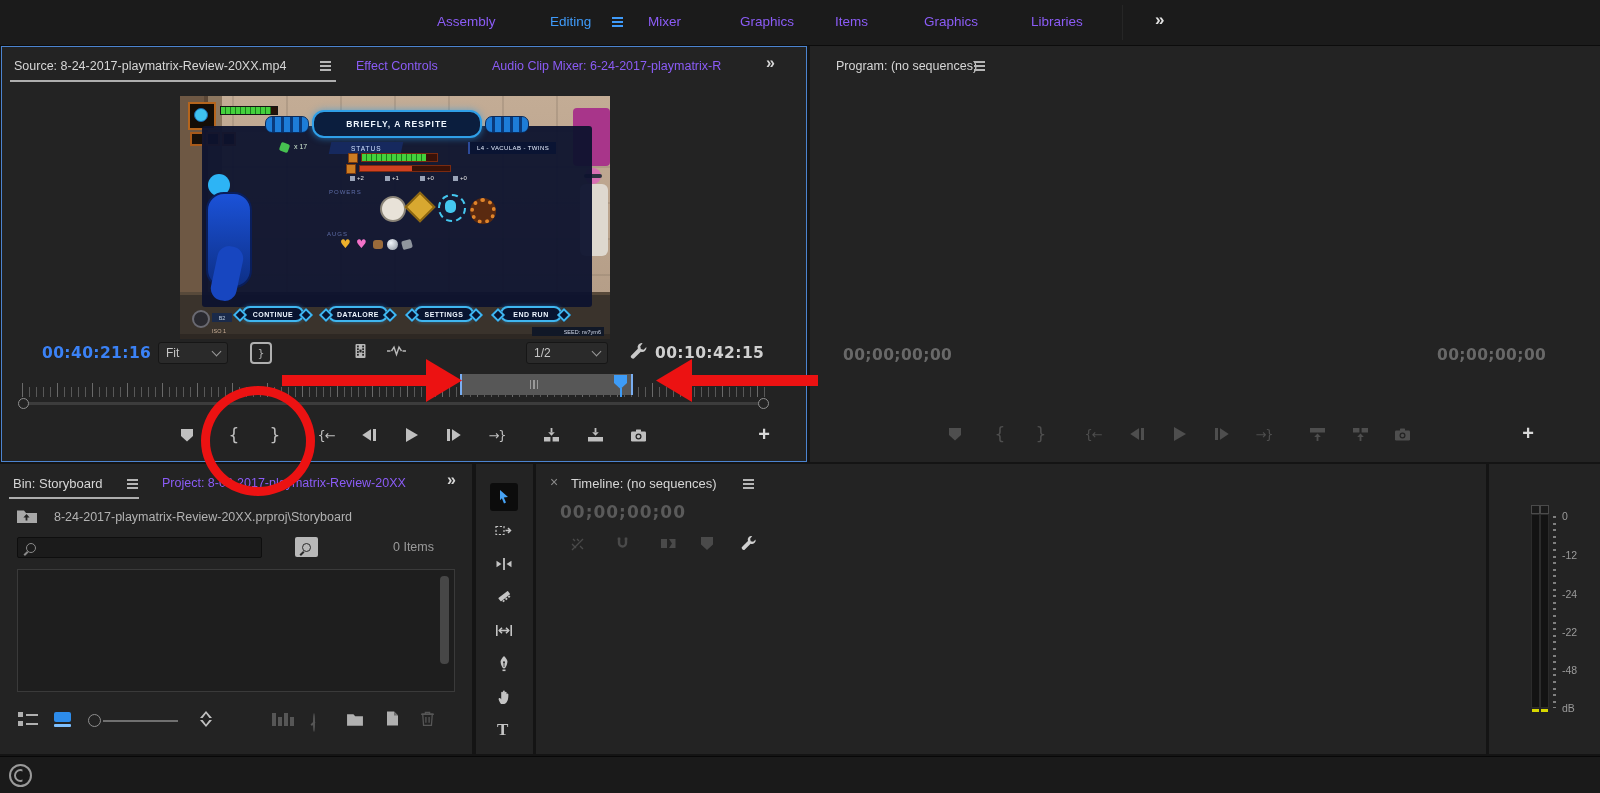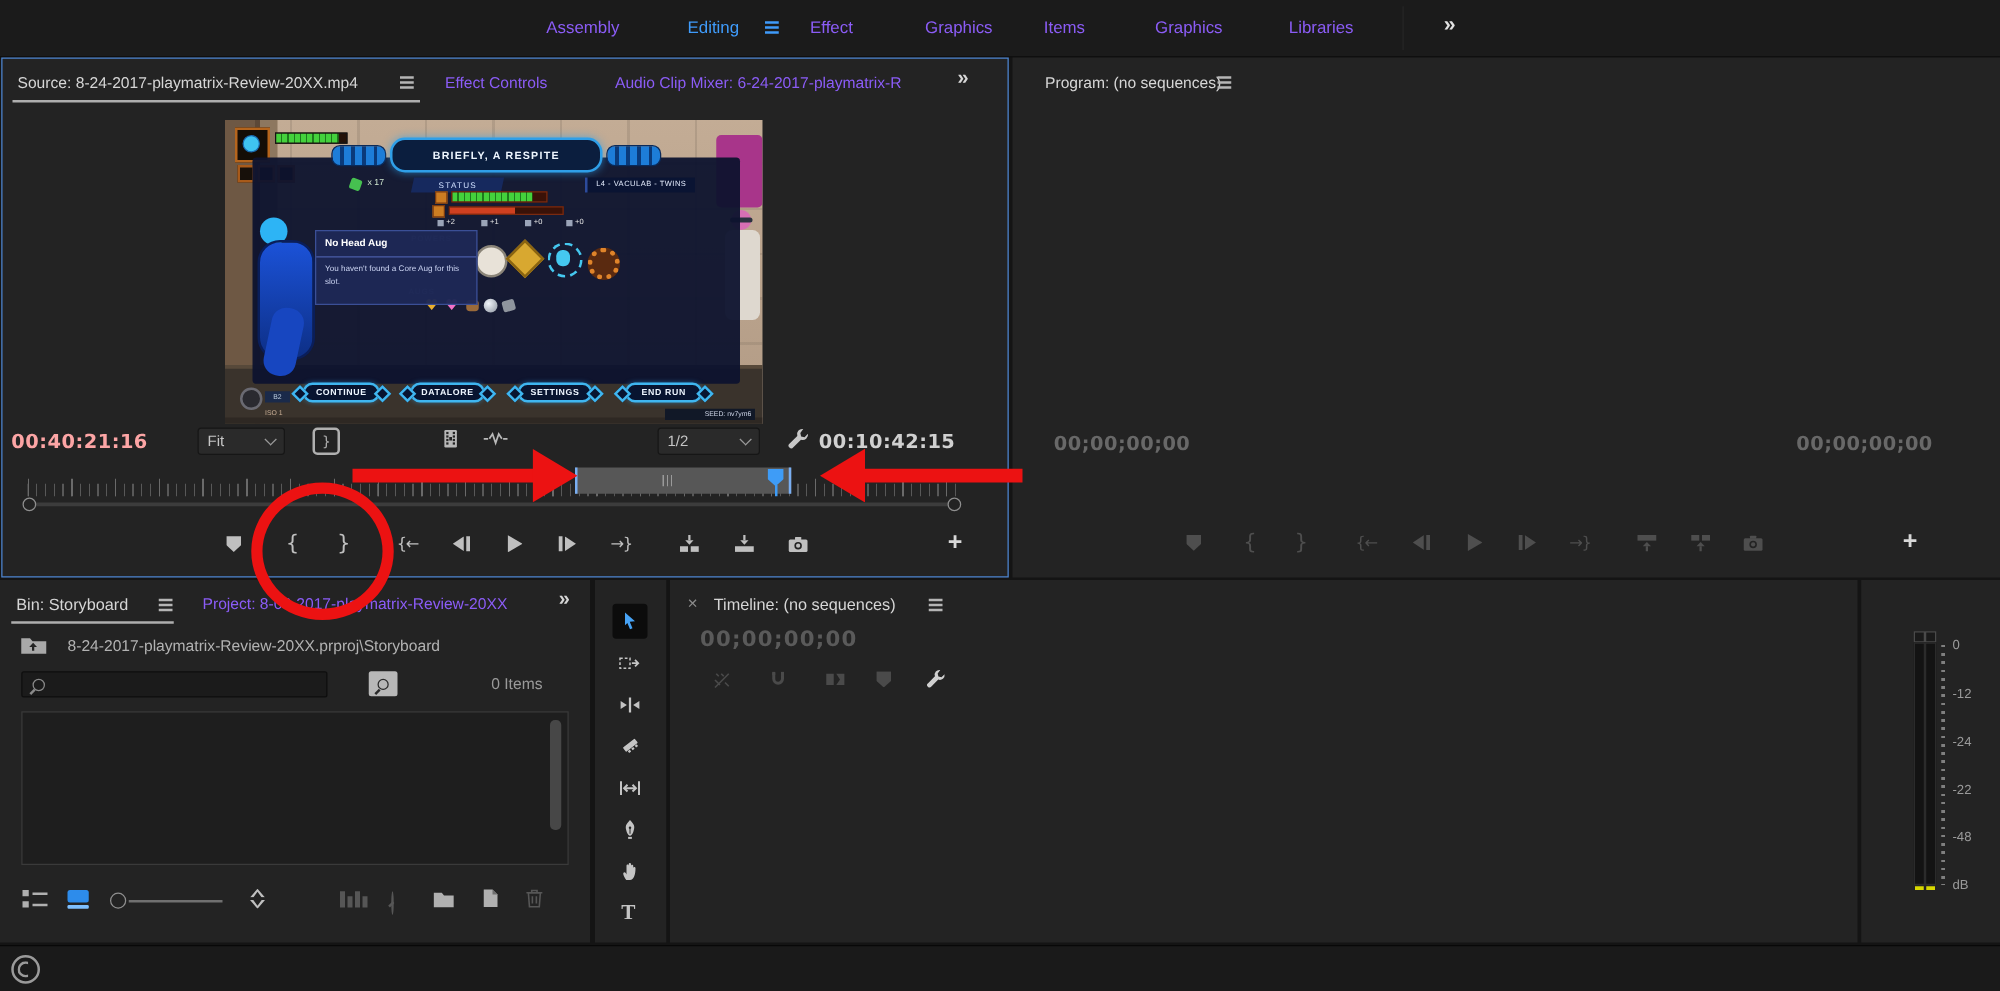--- a/index.html
+++ b/index.html
@@ -48,21 +48,21 @@
 </style>
 </head>
 <body>
 
 <div id="app">
 
   <div class="abs" style="left:0;top:0;width:1600px;height:45px;background:#1b1b1b;border-bottom:1px solid #0c0c0c;">
     <span class="abs txt tab" style="left:437px;top:14px;font-size:13.5px;">Assembly</span>
     <span class="abs txt tab" style="left:550px;top:14px;font-size:13.5px;color:#3f9bfa;">Editing</span>
     <span class="abs hamb" style="left:612px;top:21px;color:#3f9bfa;"></span>
-    <span class="abs txt tab" style="left:648px;top:14px;font-size:13.5px;">Effect</span>
+    <span class="abs txt tab" style="left:648px;top:14px;font-size:13.5px;">Mixer</span>
     <span class="abs txt tab" style="left:740px;top:14px;font-size:13.5px;">Graphics</span>
     <span class="abs txt tab" style="left:835px;top:14px;font-size:13.5px;">Items</span>
     <span class="abs txt tab" style="left:924px;top:14px;font-size:13.5px;">Graphics</span>
     <span class="abs txt tab" style="left:1031px;top:14px;font-size:13.5px;">Libraries</span>
     <div class="abs" style="left:1122px;top:5px;width:1px;height:35px;background:#262626;"></div>
     <span class="abs txt" style="left:1155px;top:10px;font-size:17px;font-weight:700;color:#e2e2e2;">»</span>
   </div>
 
   <div class="panel" style="left:1px;top:46px;width:804px;height:414px;border:1px solid #4c84d0;">
 
@@ -149,25 +149,20 @@
         <span class="txt" style="font-size:6px;color:#e8e8e8;">+0</span>
         </div>
 
       <span class="abs txt" style="left:149px;top:93px;font-size:6px;color:#5d6ca6;letter-spacing:1px;">POWERS</span>
       <div class="abs" style="left:200px;top:100px;width:22px;height:22px;border-radius:50%;background:#e8e2d8;border:2px solid #8a8478;"></div>
       <div class="abs" style="left:229px;top:100px;width:18px;height:18px;background:#d8a830;transform:rotate(45deg);border:2px solid #8a6410;"></div>
       <div class="abs" style="left:258px;top:98px;width:24px;height:24px;border-radius:50%;border:2px dashed #45c8f0;"></div>
       <div class="abs" style="left:265px;top:104px;width:11px;height:13px;border-radius:5px;background:#45c8f0;"></div>
       <div class="abs" style="left:290px;top:102px;width:18px;height:18px;border-radius:50%;border:4px dotted #e0842a;background:#5a2a10;"></div>
 
-      <div class="abs" style="left:72px;top:88px;width:128px;height:58px;background:rgba(30,40,86,.97);border:1px solid #3b4f96;z-index:5;">
-        <span class="abs txt" style="left:7px;top:5px;font-size:8px;font-weight:700;color:#ffffff;">No Head Aug</span>
-        <div class="abs" style="left:0;top:20px;width:128px;height:1px;background:#4a5da8;"></div>
-        <span class="abs" style="left:7px;top:26px;width:112px;font-size:6.5px;line-height:1.5;color:#c9d2f0;">You haven't found a Core Aug for this slot.</span>
-      </div>
 
       <span class="abs txt" style="left:147px;top:135px;font-size:6px;color:#5d6ca6;letter-spacing:1px;">AUGS</span>
       <span class="abs txt" style="left:160px;top:141px;font-size:12px;color:#ecb02c;font-family:'DejaVu Sans',sans-serif;">♥</span>
       <span class="abs txt" style="left:176px;top:141px;font-size:12px;color:#f271c8;font-family:'DejaVu Sans',sans-serif;">♥</span>
       <div class="abs" style="left:193px;top:144px;width:10px;height:9px;background:#9a6a3a;border-radius:3px;"></div>
       <div class="abs" style="left:207px;top:143px;width:11px;height:11px;background:radial-gradient(circle at 35% 35%,#f0f4fa,#8a929e);border-radius:50%;"></div>
       <div class="abs" style="left:222px;top:144px;width:10px;height:9px;background:#8f959e;border-radius:2px;transform:rotate(-15deg);"></div>
 
       <div class="gbtn" style="left:62px;top:210px;width:62px;">
           <span>CONTINUE</span>
@@ -185,21 +180,21 @@
       <div class="abs" style="left:352px;top:231px;width:72px;height:9px;background:#111827;display:flex;align-items:center;justify-content:flex-end;padding-right:3px;box-sizing:border-box;">
         <span class="txt" style="font-size:5.5px;color:#cfd6e8;">SEED: nv7ym6</span>
       </div>
       <div class="abs" style="left:12px;top:214px;width:14px;height:14px;border-radius:50%;border:2px solid #6a6a72;background:#2a2a30;"></div>
       <div class="abs" style="left:32px;top:217px;width:20px;height:9px;background:#1a2a4a;display:flex;align-items:center;justify-content:center;">
         <span class="txt" style="font-size:5.5px;color:#bbccdd;">B2</span>
       </div>
       <span class="abs txt" style="left:32px;top:232px;font-size:5.5px;color:#caaf96;">ISO 1</span>
     </div>
 
-    <span class="abs txt tc" style="left:7px;top:297px;color:#fca5a5;">00:40:21:16</span>
+    <span class="abs txt tc" style="left:40px;top:297px;color:#3b82f6;">00:40:21:16</span>
     <div class="dd" style="left:156px;top:295px;width:70px;height:22px;">
       <span class="txt">Fit</span>
         <i class="chev"></i>
     </div>
     <div class="abs" style="left:248px;top:295px;width:18px;height:18px;border:2px solid #b0b0b0;border-radius:4px;display:flex;align-items:center;justify-content:center;color:#b0b0b0;font-size:11px;font-family:'DejaVu Sans',sans-serif;">}</div>
     <span class="abs" style="left:350px;top:296px;color:#b8b8b8;">
       <svg width="17" height="16" viewBox="0 0 17 16">
           <rect x="3.5" y="1" width="10" height="14" rx="1" fill="currentColor"></rect>
           <g fill="#232323">
             <rect x="5" y="2.5" width="1.8" height="1.8"></rect>

